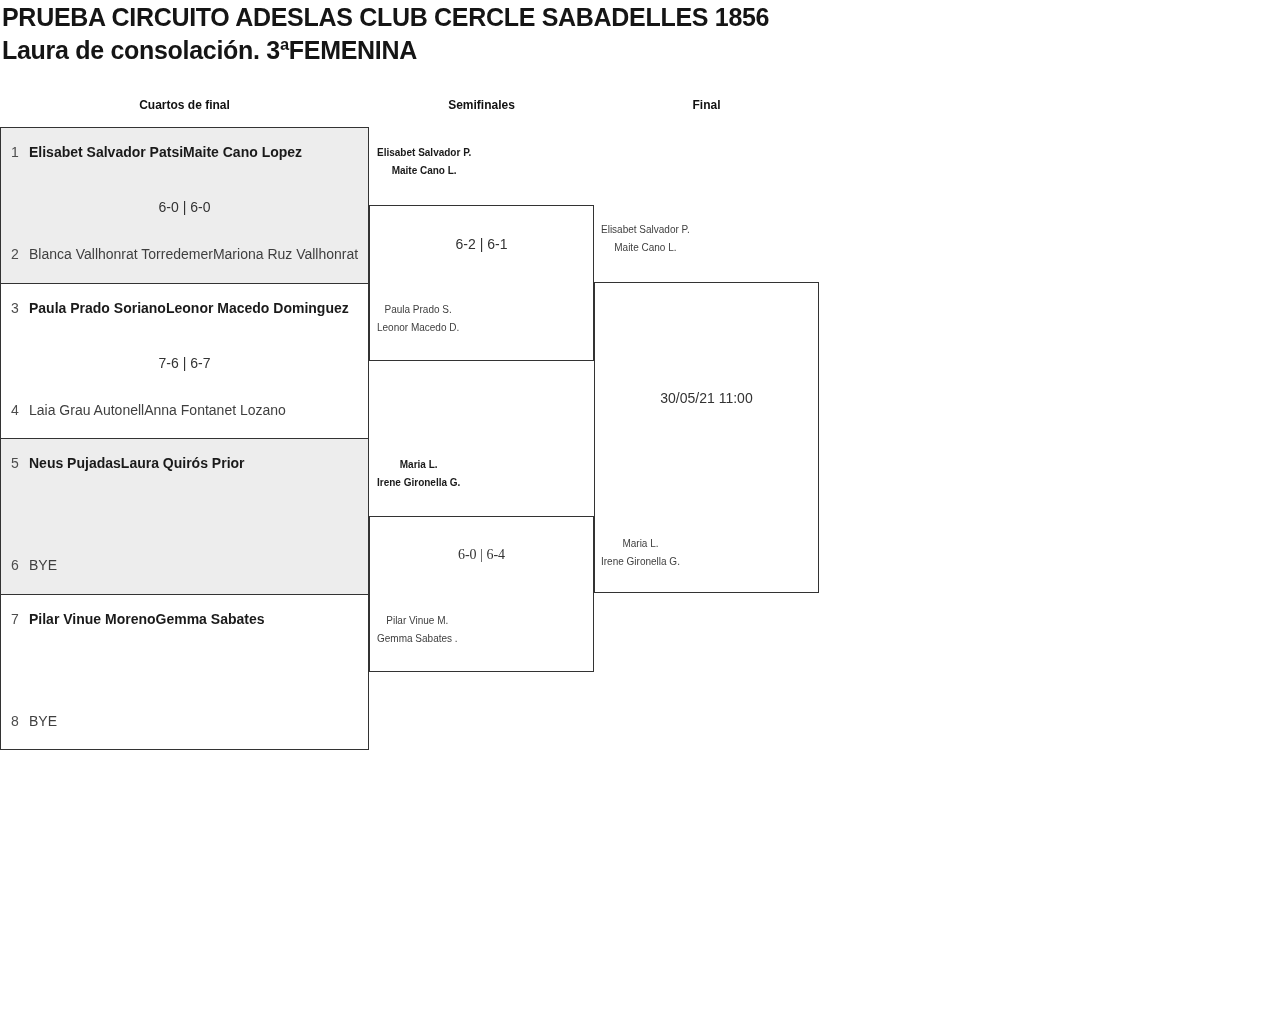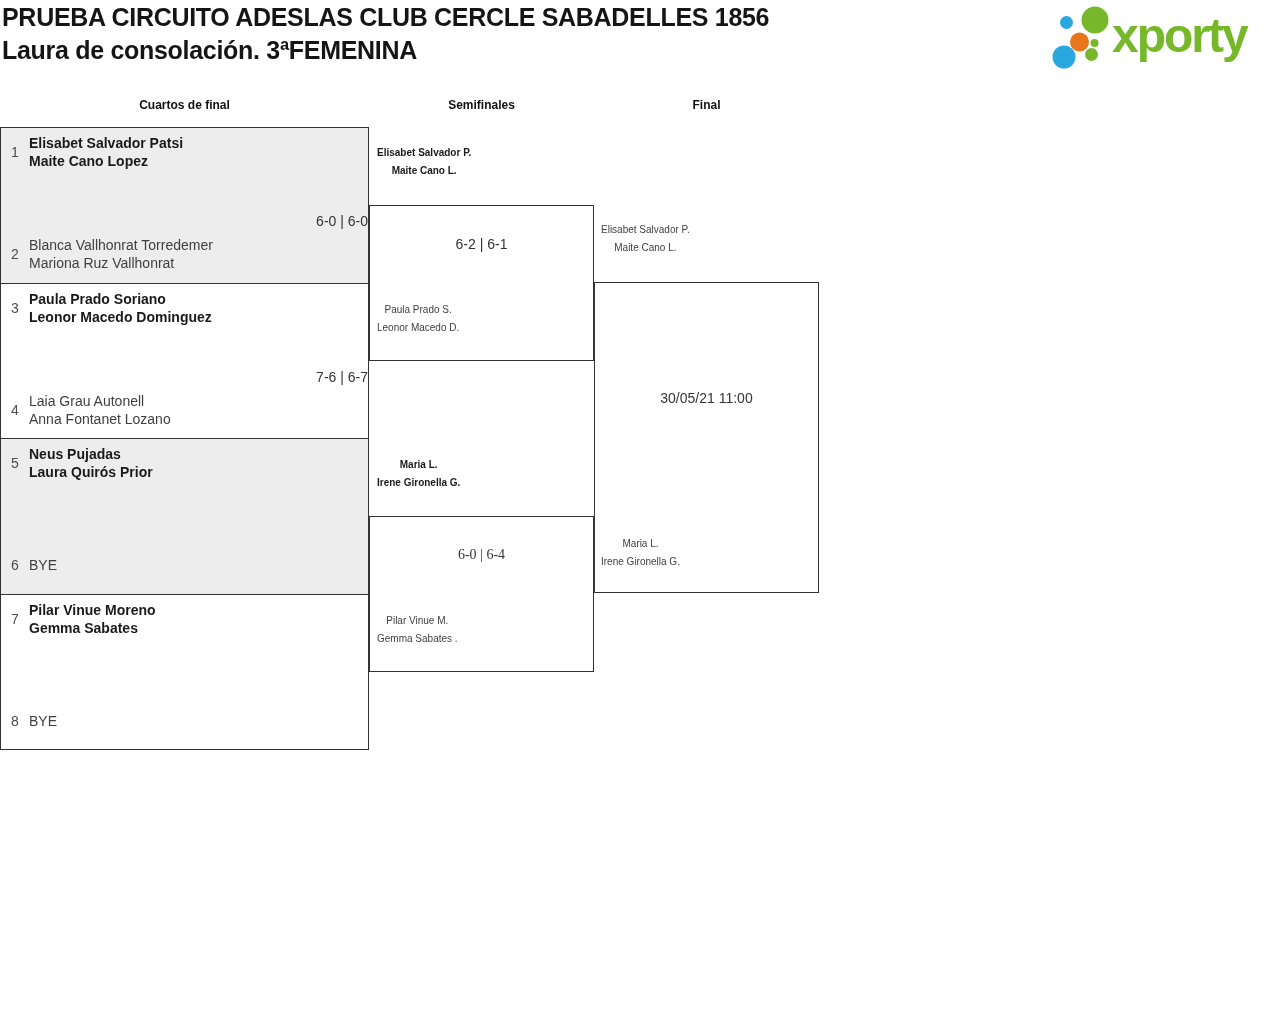--- a/index.html
+++ b/index.html
@@ -24,24 +24,24 @@
   
   .qf{position:absolute;left:0;top:127px;width:369px;height:623px;
       border:1px solid #333;box-sizing:border-box;display:flex;flex-direction:column;}
   .match{position:relative;flex:1 1 0;background:#fff;}
   .match + .match{border-top:1px solid #333;}
   .match.shaded{background:#ededed;}
   .team{position:absolute;left:0;right:8px;display:flex;align-items:center;min-height:36px;}
   .team-top{top:6px;}
   .team-bottom{top:108px;}
   .seed{flex:0 0 28px;width:28px;text-align:center;font-size:14px;color:#4d4d4d;}
-  .names{display:flex;flex-direction:column;font-size:14px;line-height:18px;color:#3f3f3f;}
+  .names{display:flex;font-size:14px;line-height:18px;color:#3f3f3f;}
   .nline{display:block;min-width:1px;}
-  .score{position:absolute;top:70px;left:0;right:0;text-align:right;
-         font-size:14px;line-height:18px;color:#333;margin-top:14px;}
+  .score{position:absolute;top:70px;left:0;right:0;text-align:center;
+         font-size:14px;line-height:18px;color:#333;}
 
   
   .rbox{position:absolute;border:1px solid #333;background:#fff;box-sizing:border-box;}
   .sf1{left:369px;top:205px;width:225px;height:156px;}
   .sf2{left:369px;top:516px;width:225px;height:156px;}
   .fin{left:594px;top:282px;width:225px;height:311px;}
 
   .adv-team{position:absolute;font-size:10px;line-height:18px;color:#3f3f3f;text-align:center;}
   .p-sf1-top{left:377px;top:144px;}
   .p-sf1-bot{left:377px;top:301px;}
@@ -61,31 +61,20 @@
 </head>
 <body>
 
 <div class="page">
 
   <div class="title">
     <div>PRUEBA CIRCUITO ADESLAS CLUB CERCLE SABADELLES 1856</div>
     <div>Laura de consolación. 3ªFEMENINA</div>
   </div>
 
-  <div class="logo">
-    <svg width="62" height="68" viewBox="0 0 62 68">
-      <circle cx="18.5" cy="20.5" r="6.5" fill="#29a8e0"></circle>
-      <circle cx="47" cy="18" r="13.5" fill="#76b82a"></circle>
-      <circle cx="31.5" cy="40" r="9.5" fill="#e8761a"></circle>
-      <circle cx="46.5" cy="41" r="4" fill="#76b82a"></circle>
-      <circle cx="16" cy="55" r="11.5" fill="#29a8e0"></circle>
-      <circle cx="43.5" cy="52.5" r="6.5" fill="#76b82a"></circle>
-    </svg>
-    <span class="logo-text">xporty</span>
-  </div>
 
   <div class="round-h rh-qf">Cuartos de final</div>
   <div class="round-h rh-sf">Semifinales</div>
   <div class="round-h rh-f">Final</div>
 
   <div class="qf">
 
     <div class="match shaded">
       <div class="team team-top">
         <span class="seed">1</span>

